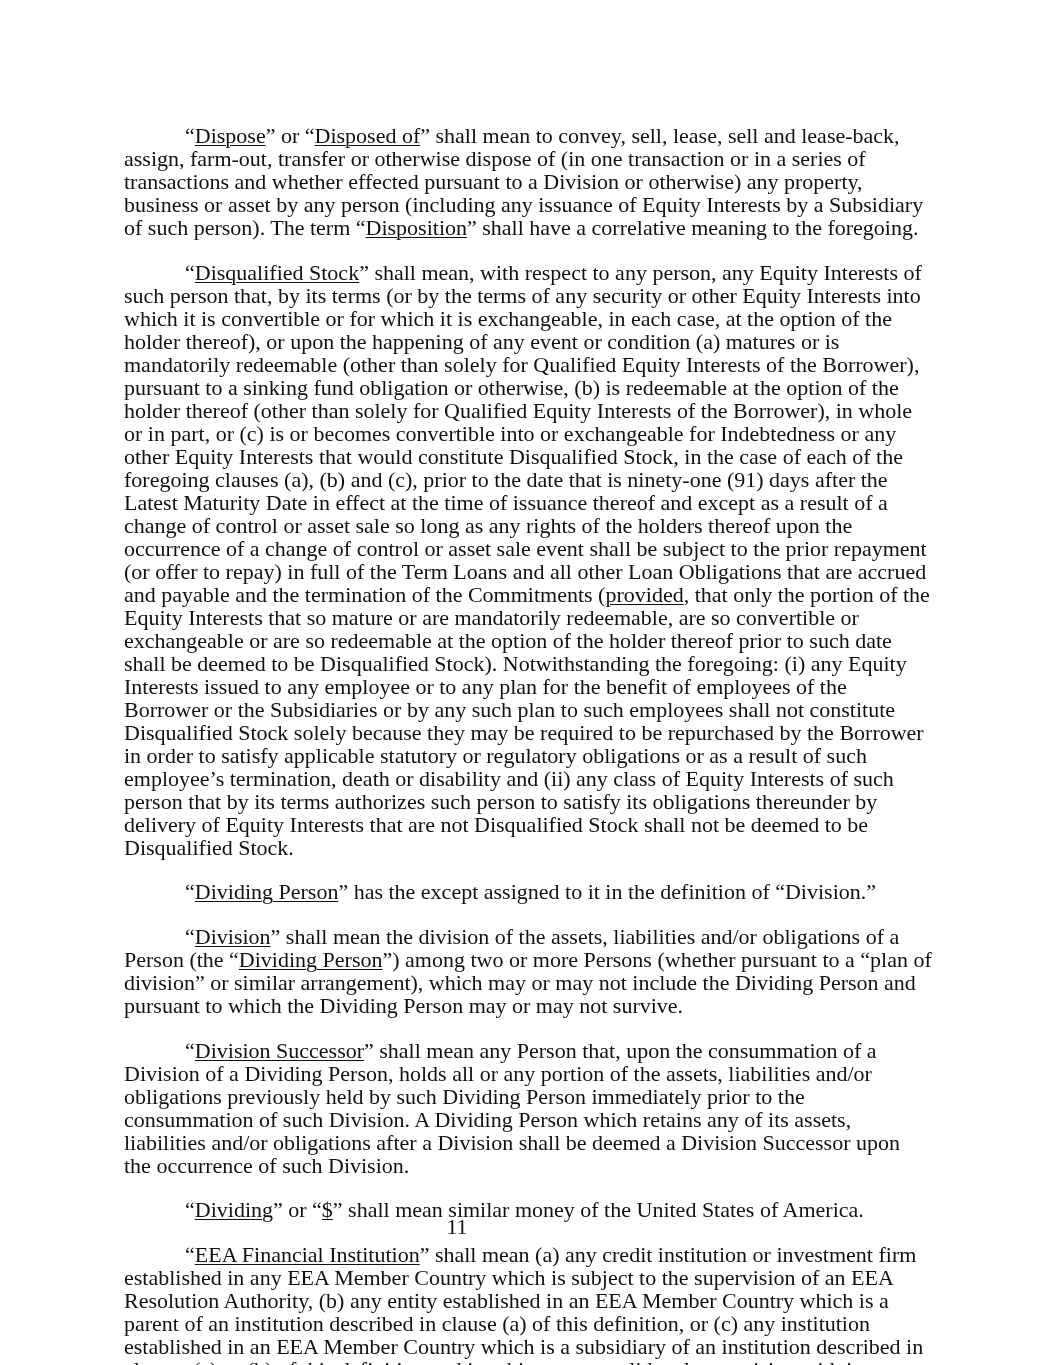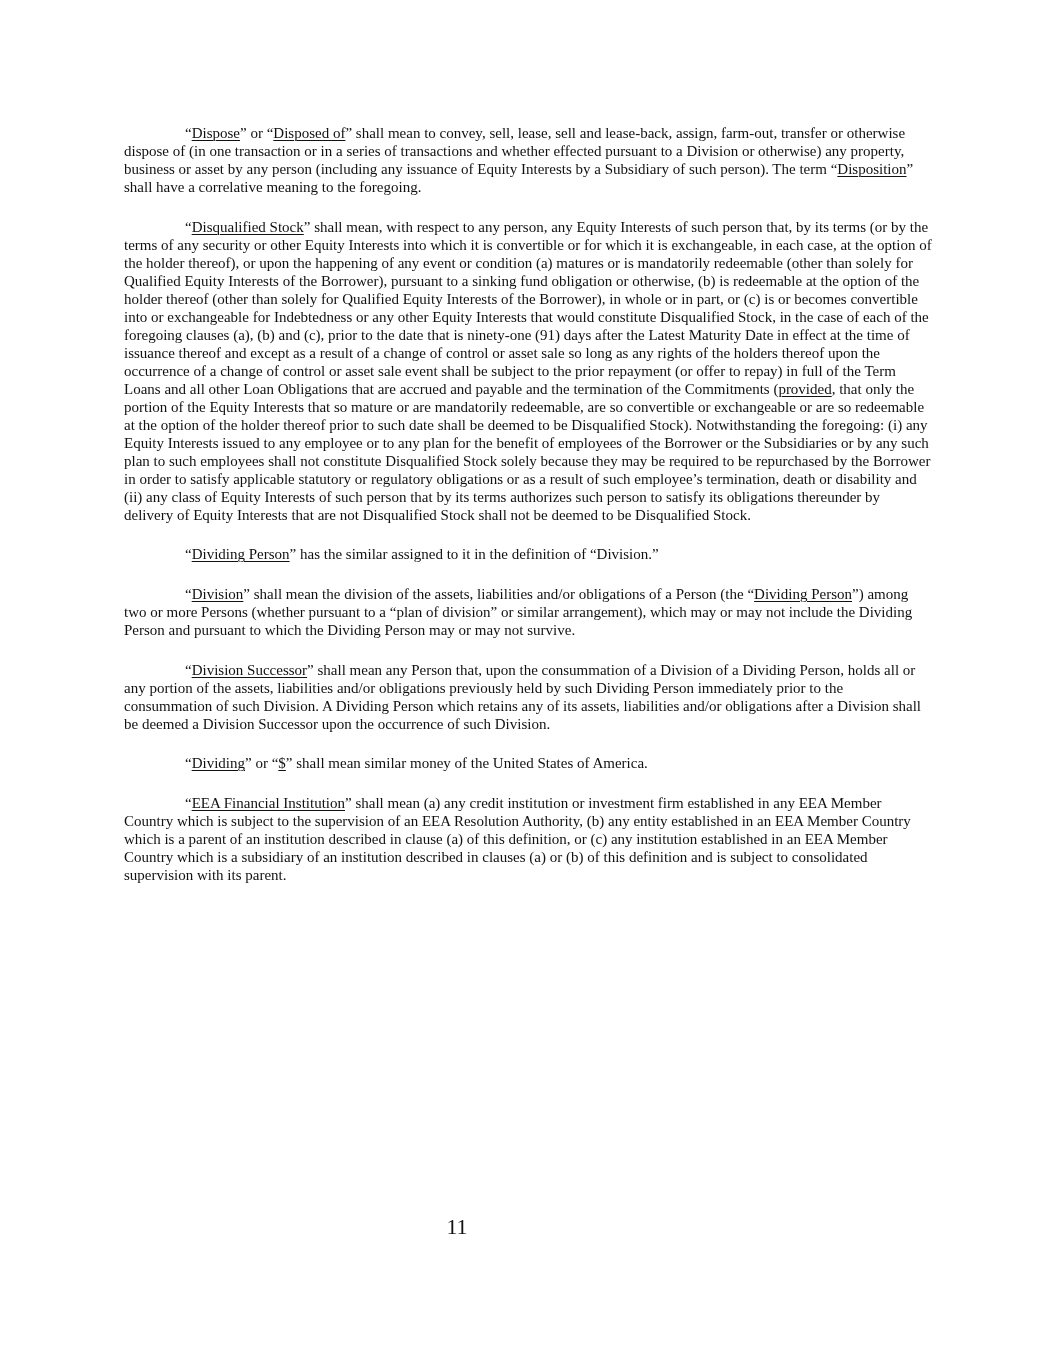--- a/index.html
+++ b/index.html
@@ -12,42 +12,42 @@
       color: #111111;
     }
     .page {
       position: absolute;
       left: 124px;
       top: 124px;
       width: 808px;
     }
     .para {
       margin: 0 0 21.7px 0;
-      font-size: 15px;
-      line-height: 18px;
+      font-size: 22px;
+      line-height: 23px;
       text-indent: 61px;
       text-align: left;
     }
     .term { text-decoration: underline; text-underline-offset: 2px; text-decoration-thickness: 1px; }
     .page-number {
       position: absolute;
       top: 1216px;
       left: 0;
       width: 914px;
       text-align: center;
       font-size: 22px;
       line-height: 21.7px;
     }
   </style>
 </head>
 <body>
 
 <div class="page">
   <p class="para"><span>“</span><span class="term">Dispose</span><span>” or “</span><span class="term">Disposed of</span><span>” shall mean to convey, sell, lease, sell and lease-back, assign, farm-out, transfer or otherwise dispose of (in one transaction or in a series of transactions and whether effected pursuant to a Division or otherwise) any property, business or asset by any person (including any issuance of Equity Interests by a Subsidiary of such person). The term “</span><span class="term">Disposition</span><span>” shall have a correlative meaning to the foregoing.</span></p>
   <p class="para"><span>“</span><span class="term">Disqualified Stock</span><span>” shall mean, with respect to any person, any Equity Interests of such person that, by its terms (or by the terms of any security or other Equity Interests into which it is convertible or for which it is exchangeable, in each case, at the option of the holder thereof), or upon the happening of any event or condition (a) matures or is mandatorily redeemable (other than solely for Qualified Equity Interests of the Borrower), pursuant to a sinking fund obligation or otherwise, (b) is redeemable at the option of the holder thereof (other than solely for Qualified Equity Interests of the Borrower), in whole or in part, or (c) is or becomes convertible into or exchangeable for Indebtedness or any other Equity Interests that would constitute Disqualified Stock, in the case of each of the foregoing clauses (a), (b) and (c), prior to the date that is ninety-one (91) days after the Latest Maturity Date in effect at the time of issuance thereof and except as a result of a change of control or asset sale so long as any rights of the holders thereof upon the occurrence of a change of control or asset sale event shall be subject to the prior repayment (or offer to repay) in full of the Term Loans and all other Loan Obligations that are accrued and payable and the termination of the Commitments (</span><span class="term">provided</span><span>, that only the portion of the Equity Interests that so mature or are mandatorily redeemable, are so convertible or exchangeable or are so redeemable at the option of the holder thereof prior to such date shall be deemed to be Disqualified Stock).  Notwithstanding the foregoing:  (i) any Equity Interests issued to any employee or to any plan for the benefit of employees of the Borrower or the Subsidiaries or by any such plan to such employees shall not constitute Disqualified Stock solely because they may be required to be repurchased by the Borrower in order to satisfy applicable statutory or regulatory obligations or as a result of such employee’s termination, death or disability and (ii) any class of Equity Interests of such person that by its terms authorizes such person to satisfy its obligations thereunder by delivery of Equity Interests that are not Disqualified Stock shall not be deemed to be Disqualified Stock.</span></p>
-  <p class="para"><span>“</span><span class="term">Dividing Person</span><span>” has the similar assigned to it in the definition of “Division.”</span></p>
+  <p class="para"><span>“</span><span class="term">Dividing Person</span><span>” has the except assigned to it in the definition of “Division.”</span></p>
   <p class="para"><span>“</span><span class="term">Division</span><span>” shall mean the division of the assets, liabilities and/or obligations of a Person (the “</span><span class="term">Dividing Person</span><span>”) among two or more Persons (whether pursuant to a “plan of division” or similar arrangement), which may or may not include the Dividing Person and pursuant to which the Dividing Person may or may not survive.</span></p>
   <p class="para"><span>“</span><span class="term">Division Successor</span><span>” shall mean any Person that, upon the consummation of a Division of a Dividing Person, holds all or any portion of the assets, liabilities and/or obligations previously held by such Dividing Person immediately prior to the consummation of such Division. A Dividing Person which retains any of its assets, liabilities and/or obligations after a Division shall be deemed a Division Successor upon the occurrence of such Division.</span></p>
   <p class="para"><span>“</span><span class="term">Dividing</span><span>” or “</span><span class="term">$</span><span>” shall mean similar money of the United States of America.</span></p>
   <p class="para"><span>“</span><span class="term">EEA Financial Institution</span><span>” shall mean (a) any credit institution or investment firm established in any EEA Member Country which is subject to the supervision of an EEA Resolution Authority, (b) any entity established in an EEA Member Country which is a parent of an institution described in clause (a) of this definition, or (c) any institution established in an EEA Member Country which is a subsidiary of an institution described in clauses (a) or (b) of this definition and is subject to consolidated supervision with its parent.</span></p>
 </div>
 
 <div class="page-number">11</div>
 
 </body></html>

